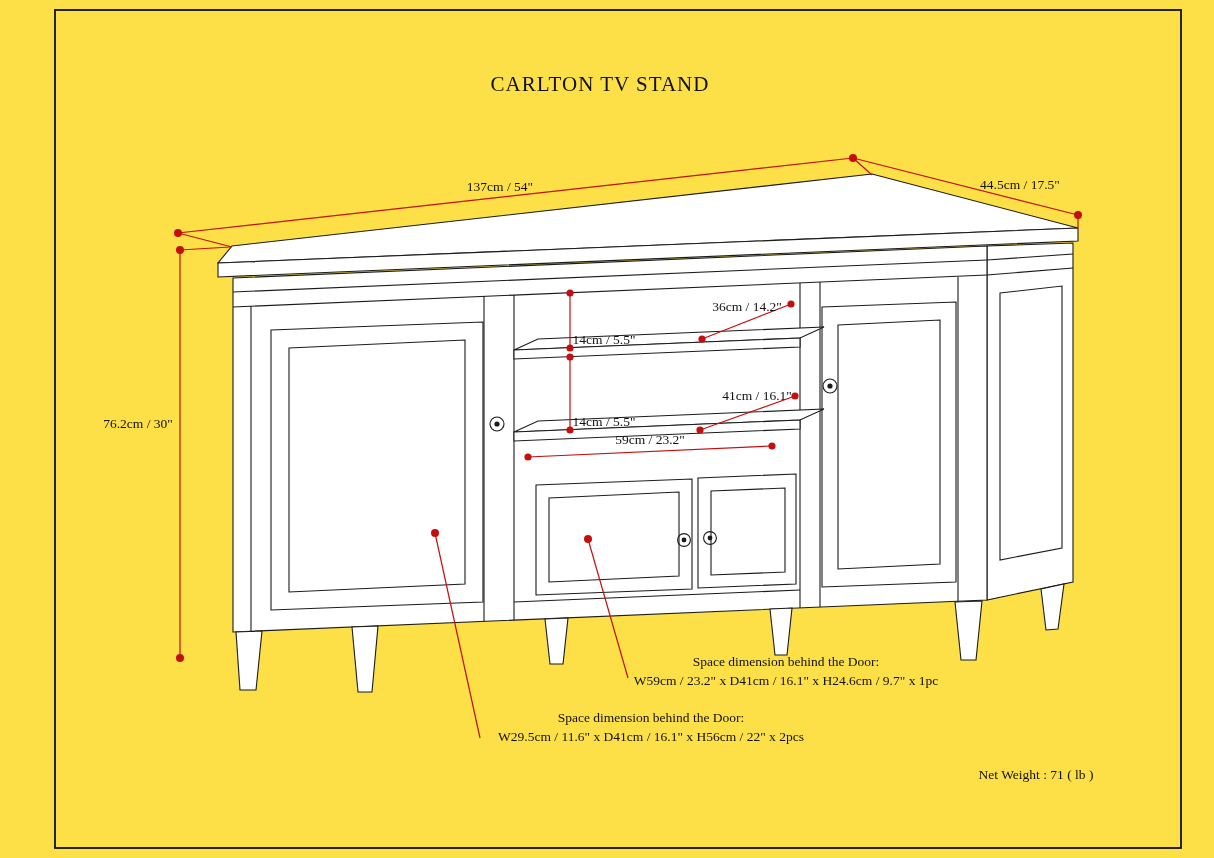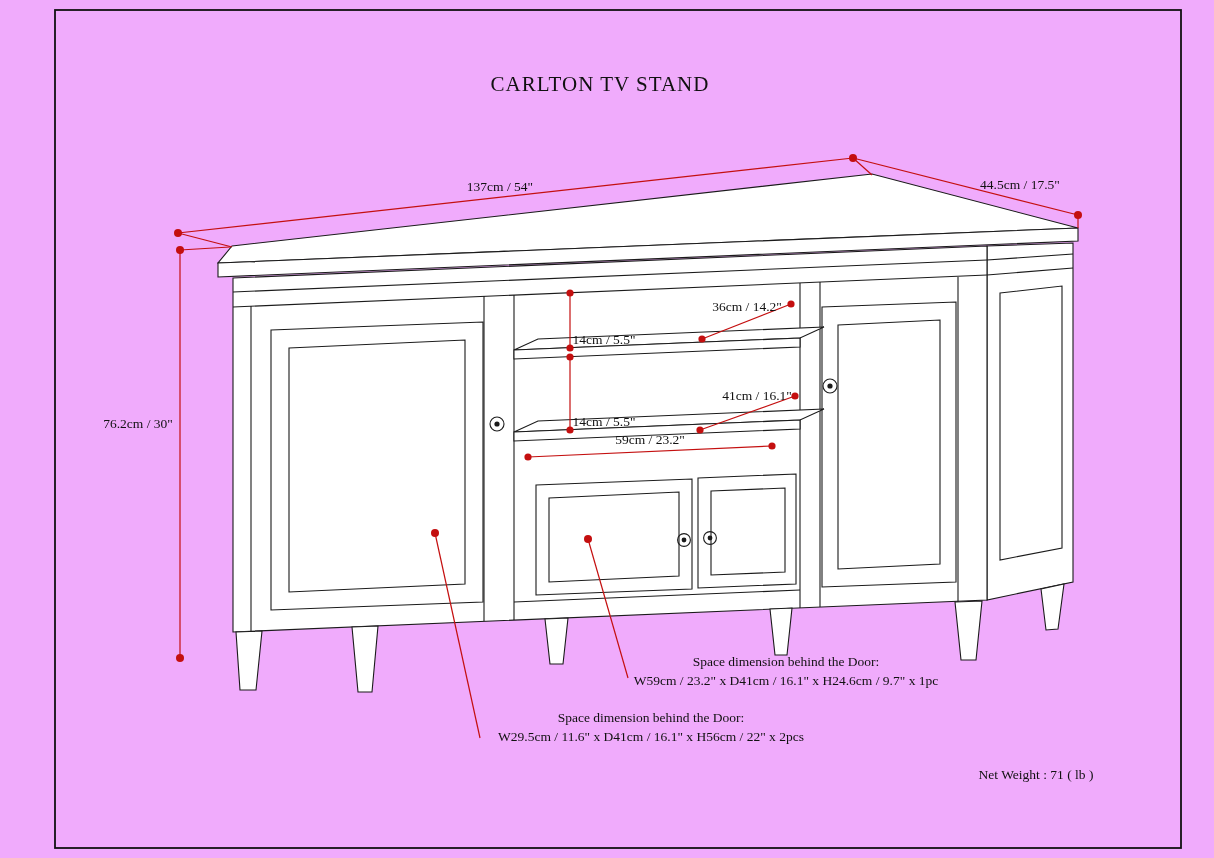--- a/index.html
+++ b/index.html
@@ -1,16 +1,16 @@
 <!DOCTYPE html>
 <html><head>
 <meta charset="utf-8">
 <style>
   html,body{margin:0;padding:0;background:#ffffff;}
-  .canvas{position:relative;width:1214px;height:858px;background:#f0abfc;overflow:hidden;
+  .canvas{position:relative;width:1214px;height:858px;background:#fde047;overflow:hidden;
           font-family:"Liberation Serif",serif;}
   svg{position:absolute;left:0;top:0;}
   .lbl{font-family:"Liberation Serif",serif;font-size:13.5px;fill:#111;}
   .title{font-family:"Liberation Serif",serif;font-size:21px;letter-spacing:1px;fill:#111;}
   .blk{stroke:#1b1b1b;stroke-width:1.1;fill:#ffffff;}
   .blkline{stroke:#1b1b1b;stroke-width:1.1;fill:none;}
   .red{stroke:#c40f0f;stroke-width:1.2;fill:none;}
   .reddot{fill:#c40f0f;stroke:none;}
 </style>
 </head>

